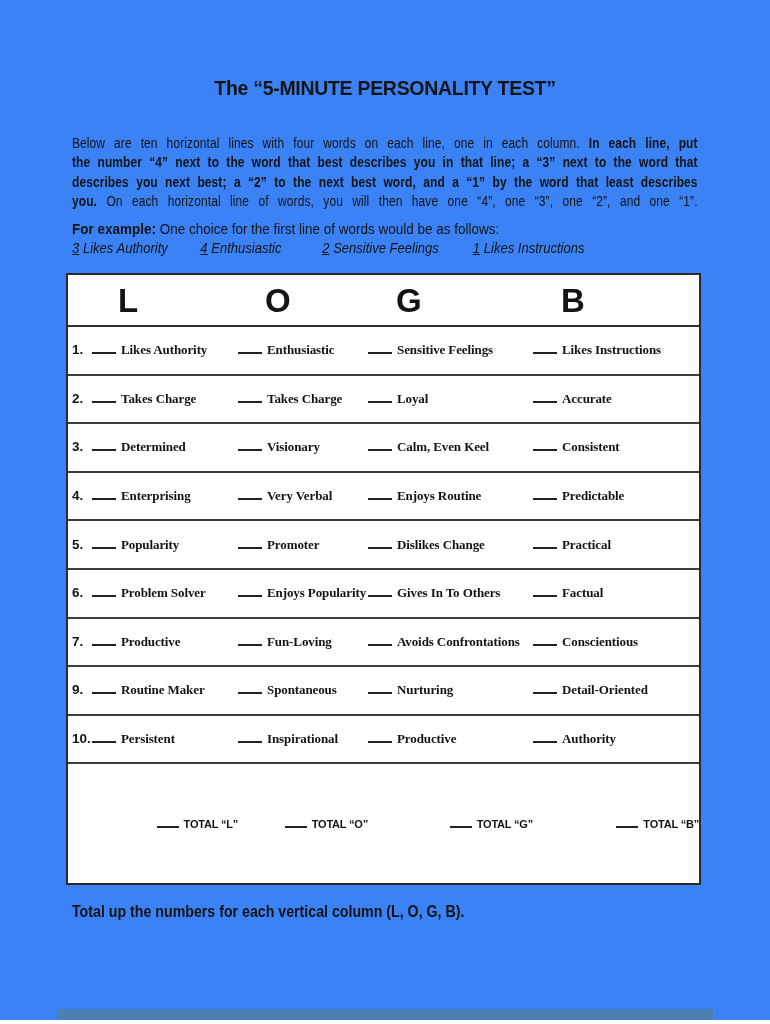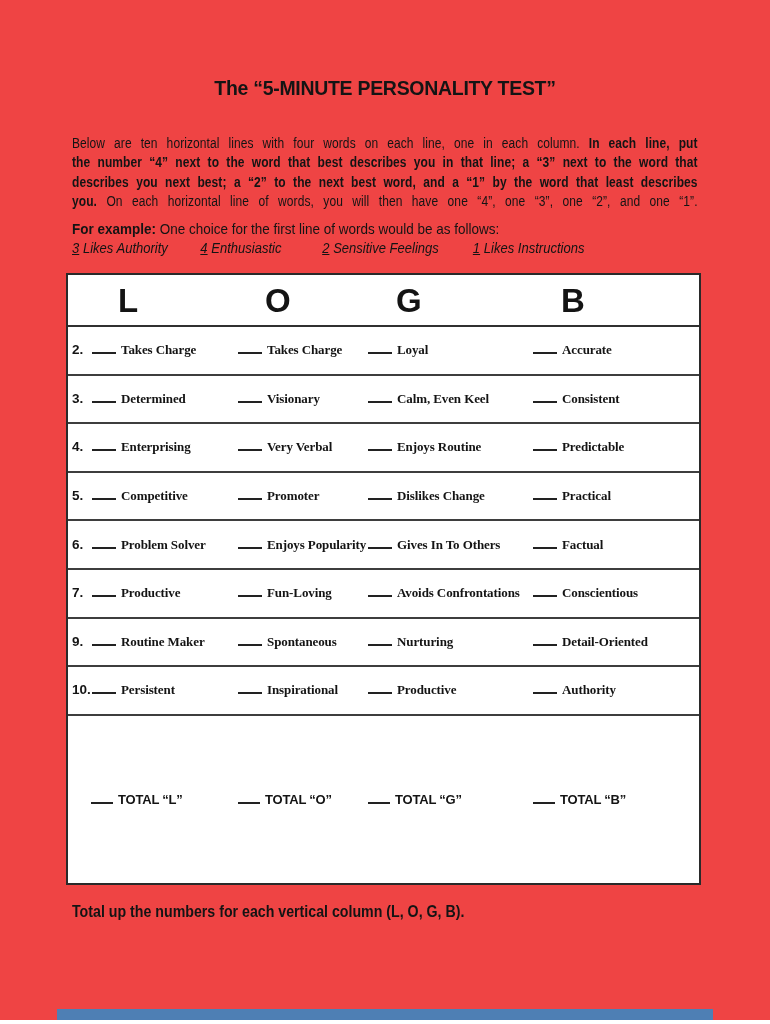--- a/index.html
+++ b/index.html
@@ -1,21 +1,21 @@
 <!DOCTYPE html>
 <html><head>
 <meta charset="utf-8">
 <style>
   * { box-sizing: border-box; margin: 0; padding: 0; }
   html, body { background: #ffffff; }
   .page {
     position: relative;
     width: 770px;
     height: 1020px;
-    background: #ef4444;
+    background: #3b82f6;
     font-family: "Liberation Sans", sans-serif;
     color: #141414;
     overflow: hidden;
   }
 
   .title {
     position: absolute;
     top: 76px;
     left: 0;
     width: 770px;
@@ -121,23 +121,24 @@
     width: 24px;
     height: 2px;
     border-bottom: 2px solid #222;
     margin-right: 5px;
   }
   .word { letter-spacing: -0.1px; }
 
   .ttotal {
     flex: 1;
     font-weight: bold;
-    font-size: 13px;
+    font-size: 11px;
     letter-spacing: -0.2px;
     white-space: nowrap;
+    text-align: right;
   }
   .ttotal .blank { width: 22px; }
   .total-indent { margin-left: 19px; }
 
   .footer-note {
     position: absolute;
     top: 902px;
     left: 72px;
     font-size: 16.5px;
     font-weight: bold;
@@ -180,20 +181,26 @@
 
   <div class="test-box">
 
     <div class="grid-row thead">
       <div><span class="hletter h1">L</span></div>
       <div><span class="hletter h2">O</span></div>
       <div><span class="hletter h3">G</span></div>
       <div><span class="hletter h4">B</span></div>
     </div>
 
+    <div class="grid-row trow">
+      <div><span class="row-num">1.</span><span class="blank"></span><span class="word">Likes Authority</span></div>
+      <div><span class="blank"></span><span class="word">Enthusiastic</span></div>
+      <div><span class="blank"></span><span class="word">Sensitive Feelings</span></div>
+      <div><span class="blank"></span><span class="word">Likes Instructions</span></div>
+    </div>
 
     <div class="grid-row trow">
       <div><span class="row-num">2.</span><span class="blank"></span><span class="word">Takes Charge</span></div>
       <div><span class="blank"></span><span class="word">Takes Charge</span></div>
       <div><span class="blank"></span><span class="word">Loyal</span></div>
       <div><span class="blank"></span><span class="word">Accurate</span></div>
     </div>
 
     <div class="grid-row trow">
       <div><span class="row-num">3.</span><span class="blank"></span><span class="word">Determined</span></div>
@@ -203,21 +210,21 @@
     </div>
 
     <div class="grid-row trow">
       <div><span class="row-num">4.</span><span class="blank"></span><span class="word">Enterprising</span></div>
       <div><span class="blank"></span><span class="word">Very Verbal</span></div>
       <div><span class="blank"></span><span class="word">Enjoys Routine</span></div>
       <div><span class="blank"></span><span class="word">Predictable</span></div>
     </div>
 
     <div class="grid-row trow">
-      <div><span class="row-num">5.</span><span class="blank"></span><span class="word">Competitive</span></div>
+      <div><span class="row-num">5.</span><span class="blank"></span><span class="word">Popularity</span></div>
       <div><span class="blank"></span><span class="word">Promoter</span></div>
       <div><span class="blank"></span><span class="word">Dislikes Change</span></div>
       <div><span class="blank"></span><span class="word">Practical</span></div>
     </div>
 
     <div class="grid-row trow">
       <div><span class="row-num">6.</span><span class="blank"></span><span class="word">Problem Solver</span></div>
       <div><span class="blank"></span><span class="word">Enjoys Popularity</span></div>
       <div><span class="blank"></span><span class="word">Gives In To Others</span></div>
       <div><span class="blank"></span><span class="word">Factual</span></div>

